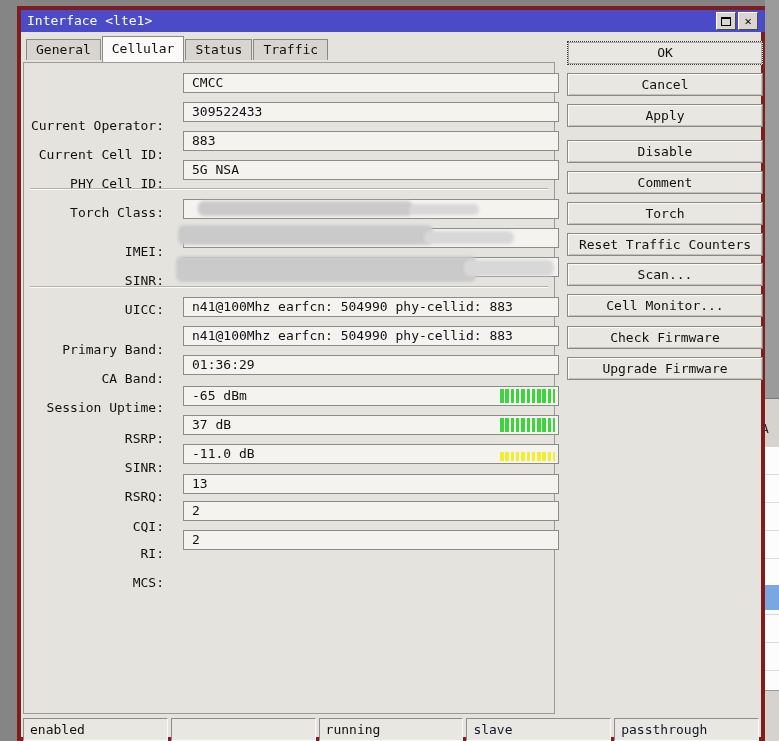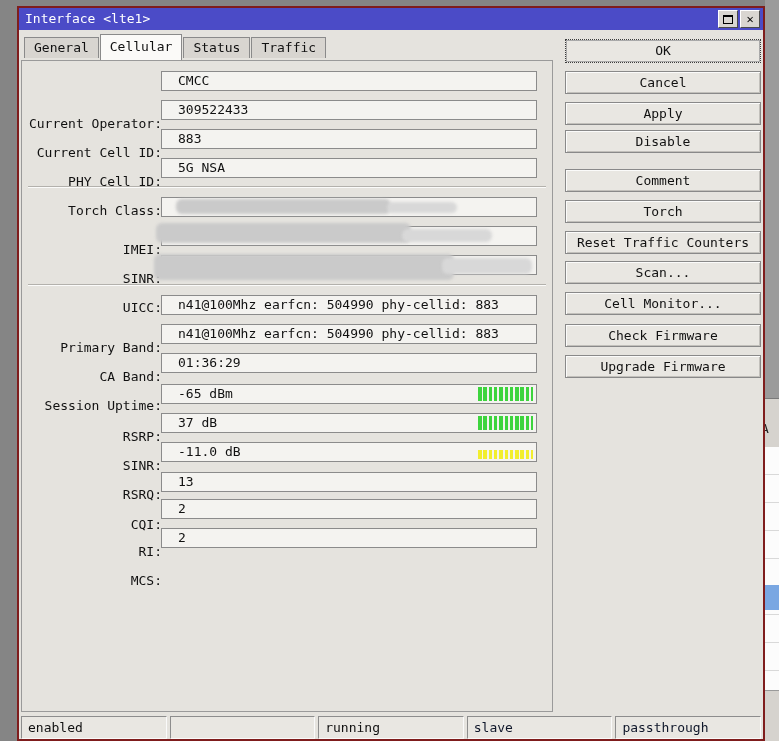--- a/index.html
+++ b/index.html
@@ -19,21 +19,21 @@
   .strip-header { position: absolute; top: 398px; left: 0; right: 0; height: 49px; background: #d6d3ce; border-top: 1px solid #7a7a7a; overflow: hidden; }
   .strip-header span { position: absolute; top: 22px; left: -4px; color: #222; font-size: 13px; }
   .strip-table  { position: absolute; top: 447px; left: 0; right: 0; height: 243px; background: #fcfcfc;
                   background-image: repeating-linear-gradient(180deg, transparent 0 27px, #d9d9d9 27px 28px); }
   .strip-selected-row { position: absolute; top: 138px; left: 0; right: 0; height: 25px; background: #7aa7e2; }
   .strip-bottom { position: absolute; top: 690px; left: 0; right: 0; height: 51px; background: #d6d3ce; border-top: 1px solid #9a9a9a; }
 
   
   .window {
     position: absolute; left: 17px; top: 6px; width: 748px; height: 735px;
-    background: #e5e3de; border: 2px solid #7f1d1d;
+    background: #e5e3de; border: 4px solid #7f1d1d;
   }
   .win-inner { position: absolute; inset: 0; }
 
   .titlebar {
     position: absolute; left: 0; top: 0; width: 744px; height: 22px;
     background: #4b4bc7; color: #fff; line-height: 22px; padding-left: 6px;
   }
   .win-controls { position: absolute; top: 2px; right: 3px; display: flex; gap: 2px; }
   .win-btn {
     width: 20px; height: 18px; background: #d9d6d1;
@@ -56,23 +56,23 @@
   .panel {
     position: absolute; left: 2px; top: 52px; width: 532px; height: 652px;
     border: 1px solid #9a9a9a;
   }
   .row { position: absolute; left: 0; width: 100%; height: 20px; }
   .row .lbl {
     position: absolute; left: 0; top: 0; width: 140px; height: 20px;
     text-align: right; line-height: 20px; white-space: nowrap; margin-top: 43px;
   }
   .row .field {
-    position: absolute; left: 139px; top: 0; width: 376px; height: 20px;
+    position: absolute; left: 159px; top: 0; width: 376px; height: 20px;
     background: #f4f3f0; border: 1px solid #8b8b8b;
-    line-height: 18px; padding-left: 16px; white-space: nowrap;
+    line-height: 18px; padding-left: 8px; white-space: nowrap;
   }
   .separator {
     position: absolute; left: 6px; right: 6px; height: 2px;
     border-top: 1px solid #b3b1ac; border-bottom: 1px solid #fbfbfa;
   }
   .meter {
     position: absolute; top: 2px; bottom: 2px; right: 3px; width: 55px;
     background: repeating-linear-gradient(90deg, #3dd43d 0 3.5px, transparent 3.5px 5.3px);
   }
   .meter.yellow {
@@ -237,21 +237,21 @@
       <div class="row" style="top:467px">
         <span class="lbl">MCS:</span>
         <div class="field">2</div>
       </div>
 
     </div>
 
     <div class="btn default" style="top:31px">OK</div>
     <div class="btn" style="top:63px">Cancel</div>
     <div class="btn" style="top:94px">Apply</div>
-    <div class="btn" style="top:122px">Disable</div>
+    <div class="btn" style="top:130px">Disable</div>
     <div class="btn" style="top:161px">Comment</div>
     <div class="btn" style="top:192px">Torch</div>
     <div class="btn" style="top:223px">Reset Traffic Counters</div>
     <div class="btn" style="top:253px">Scan...</div>
     <div class="btn" style="top:284px">Cell Monitor...</div>
     <div class="btn" style="top:316px">Check Firmware</div>
     <div class="btn" style="top:347px">Upgrade Firmware</div>
 
     <div class="statusbar">
       <div class="status-cell">enabled</div>

